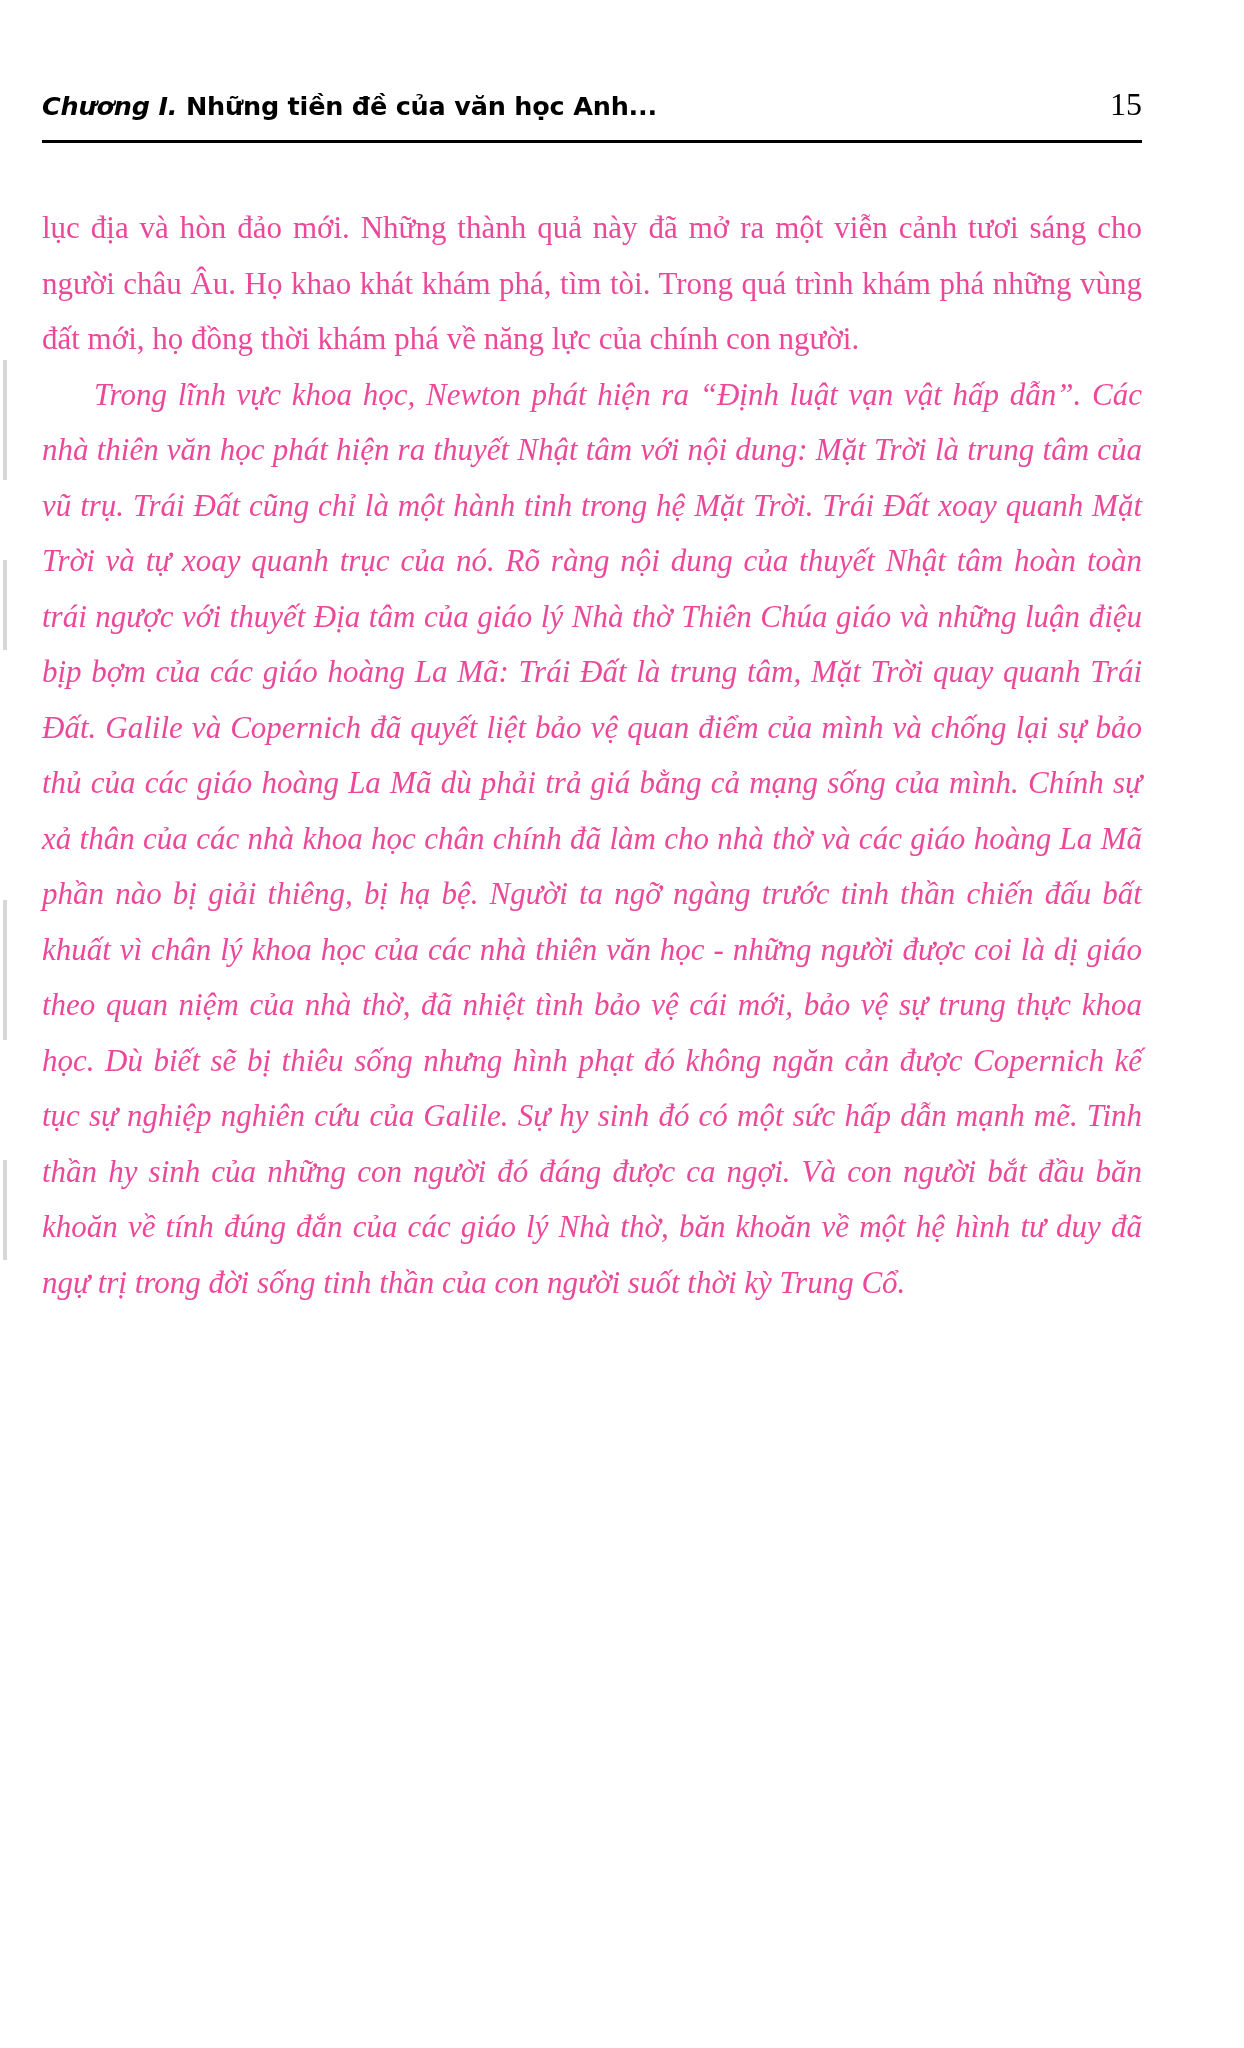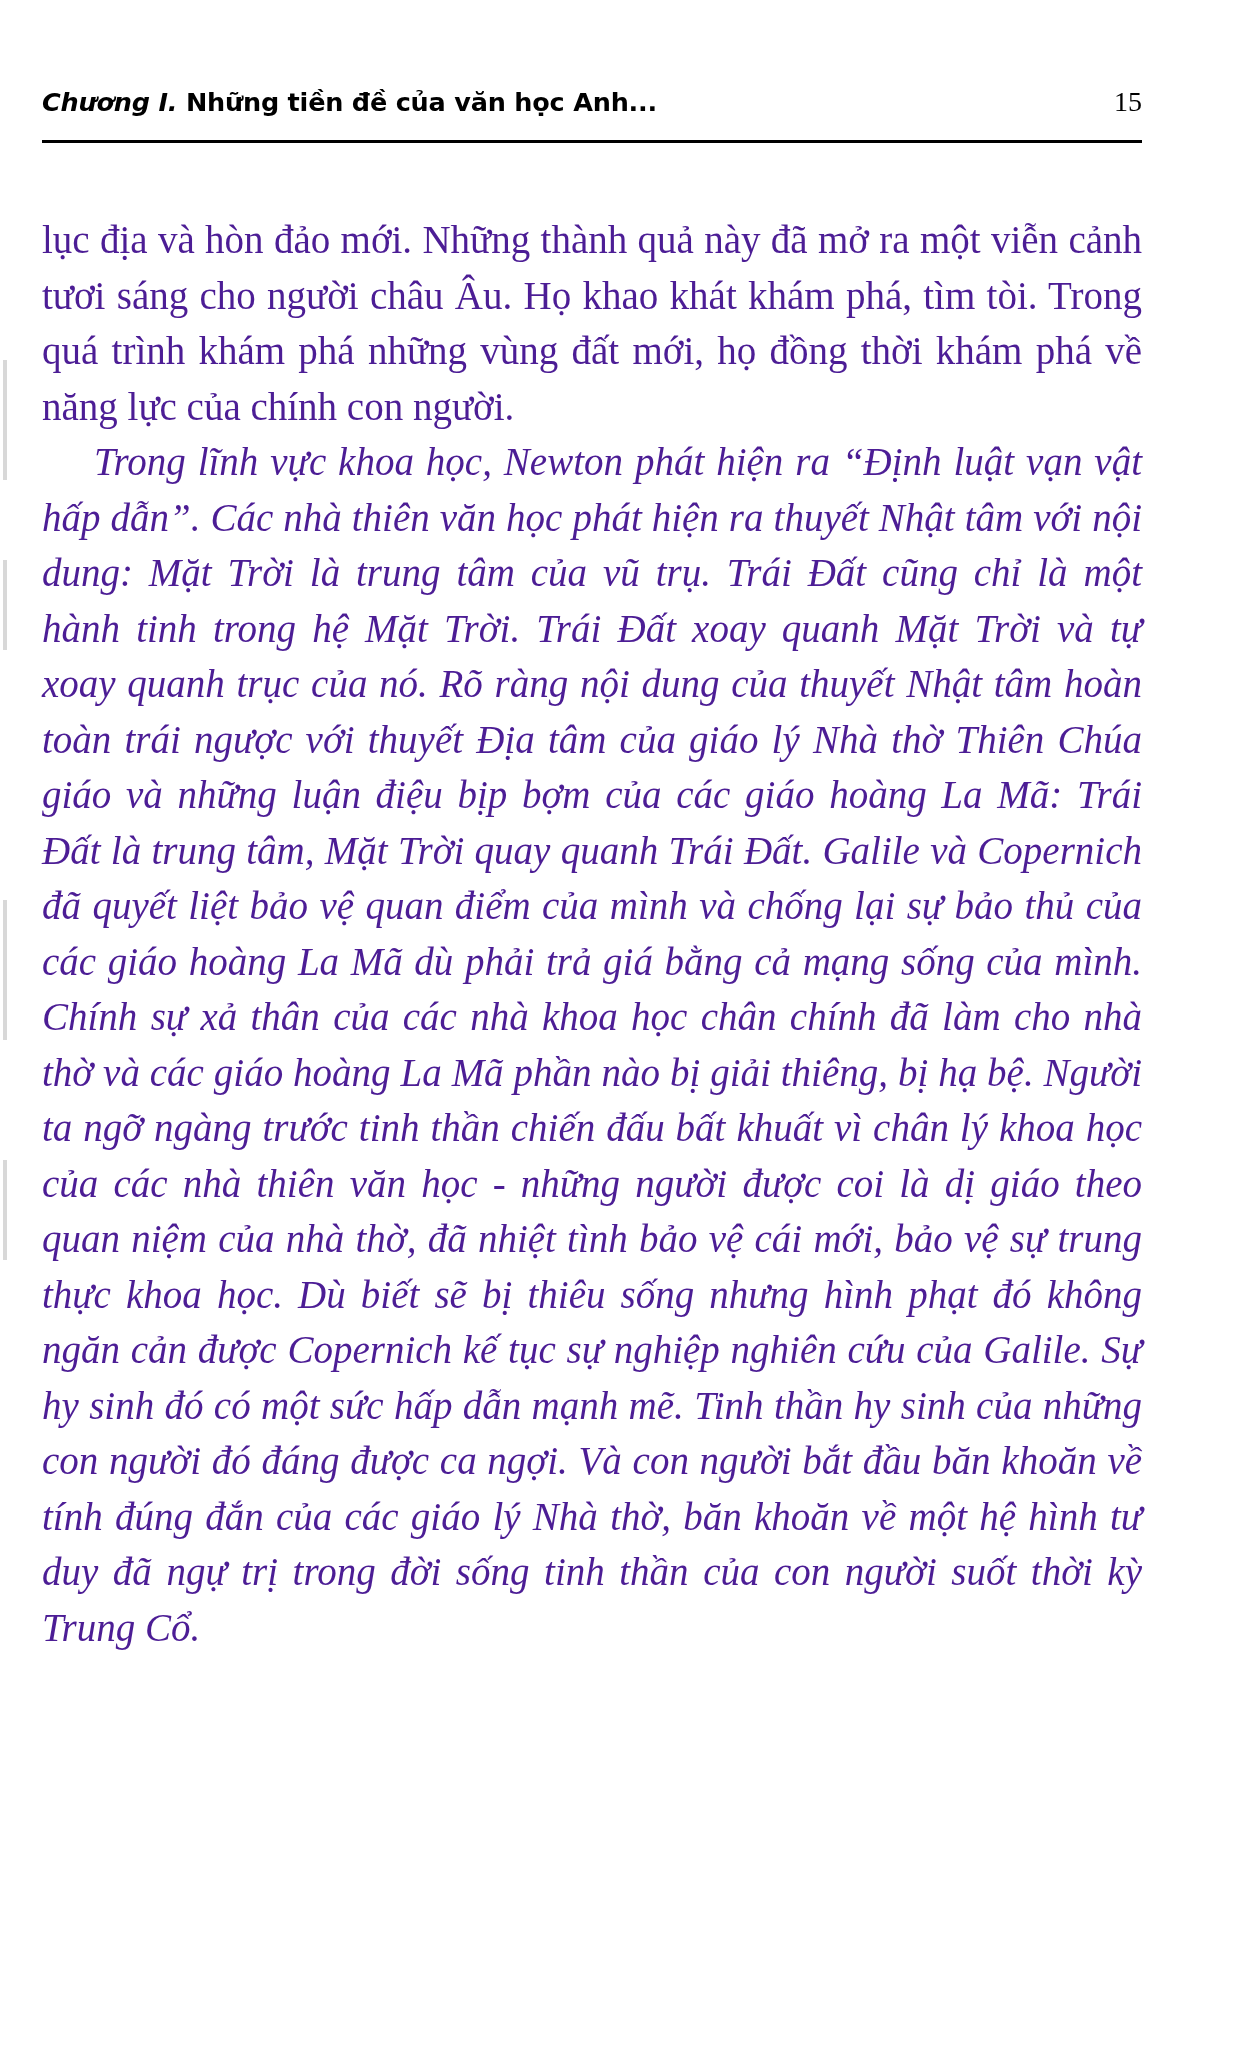--- a/index.html
+++ b/index.html
@@ -30,41 +30,41 @@
     font-weight: 700;
     color: #000000;
     letter-spacing: -0.2px;
     white-space: nowrap;
   }
   .header-title .ital {
     font-style: italic;
   }
   .header-page-number {
     font-family: "Liberation Serif", serif;
-    font-size: 28px;
+    font-size: 32px;
     font-weight: 400;
     color: #000000;
   }
   .header-rule {
     position: absolute;
     left: 42px;
     top: 140px;
     width: 1100px;
     height: 3px;
     background: #000000;
   }
   .body-text {
     position: absolute;
     left: 42px;
-    top: 212px;
+    top: 200px;
     width: 1100px;
     font-family: "Liberation Serif", serif;
-    font-size: 39px;
+    font-size: 31px;
     line-height: 55.5px;
-    color: #4c1d95;
+    color: #ec4899;
     text-align: justify;
     text-justify: inter-word;
   }
   .body-text p {
     margin: 0;
   }
   .body-text p.indent {
     text-indent: 52px;
     font-style: italic;
   }

